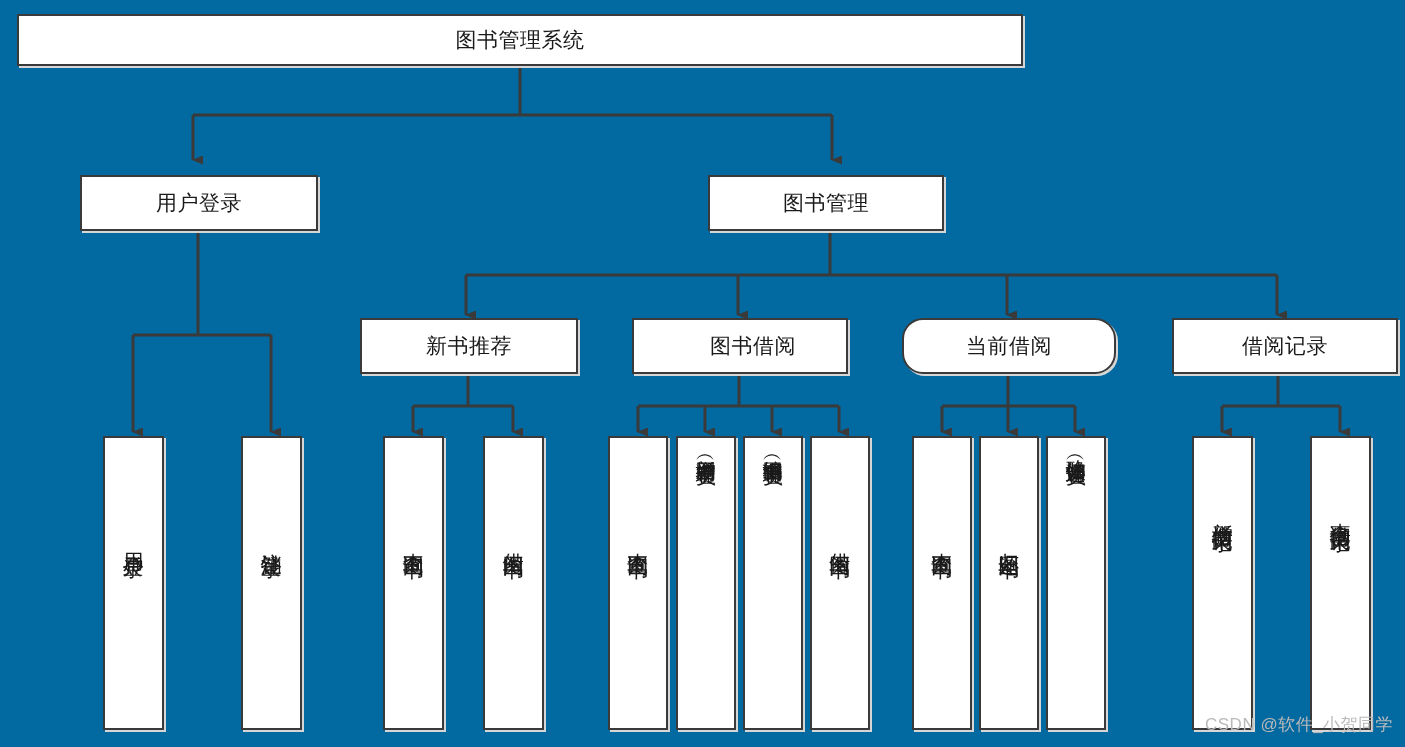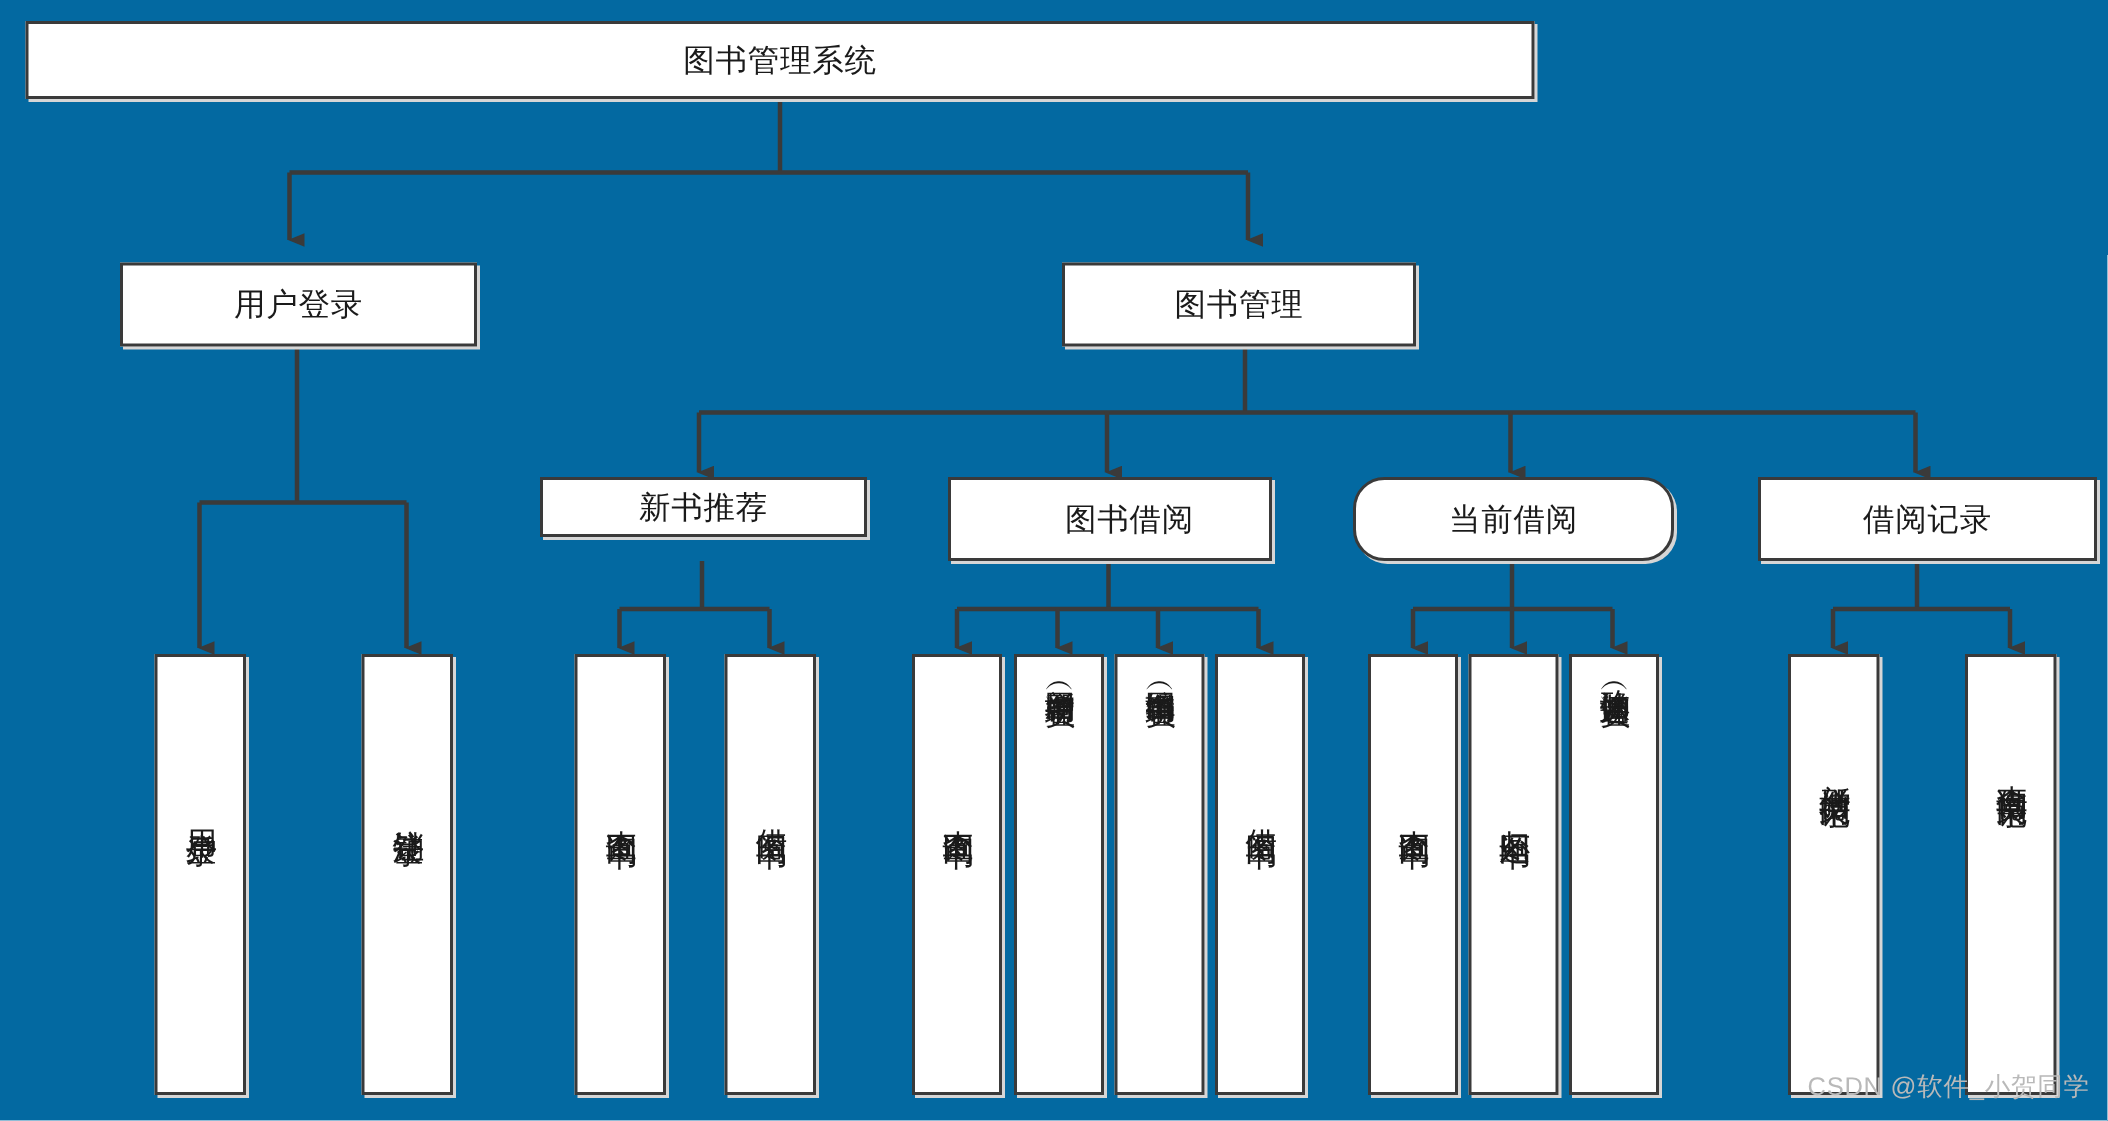--- a/index.html
+++ b/index.html
@@ -133,21 +133,21 @@
     <span>图书管理系统</span>
   </div>
 
   <div class="node horiz" style="left:80px; top:175px; width:238px; height:56px;">
     <span>用户登录</span>
   </div>
   <div class="node horiz" style="left:688px; top:175px; width:236px; height:56px;margin-left:20px;">
     <span>图书管理</span>
   </div>
 
-  <div class="node horiz" style="left:360px; top:318px; width:218px; height:40px;">
+  <div class="node horiz" style="left:360px; top:318px; width:218px; height:56px;">
     <span>新书推荐</span>
   </div>
   <div class="node horiz" style="left:632px; top:318px; width:216px; height:56px;padding-left:26px;">
     <span>图书借阅</span>
   </div>
   <div class="node horiz" style="left:902px; top:318px; width:214px; height:56px;border-radius:21px;">
     <span>当前借阅</span>
   </div>
   <div class="node horiz" style="left:1172px; top:318px; width:226px; height:56px;align-items:center;">
     <span>借阅记录</span>

